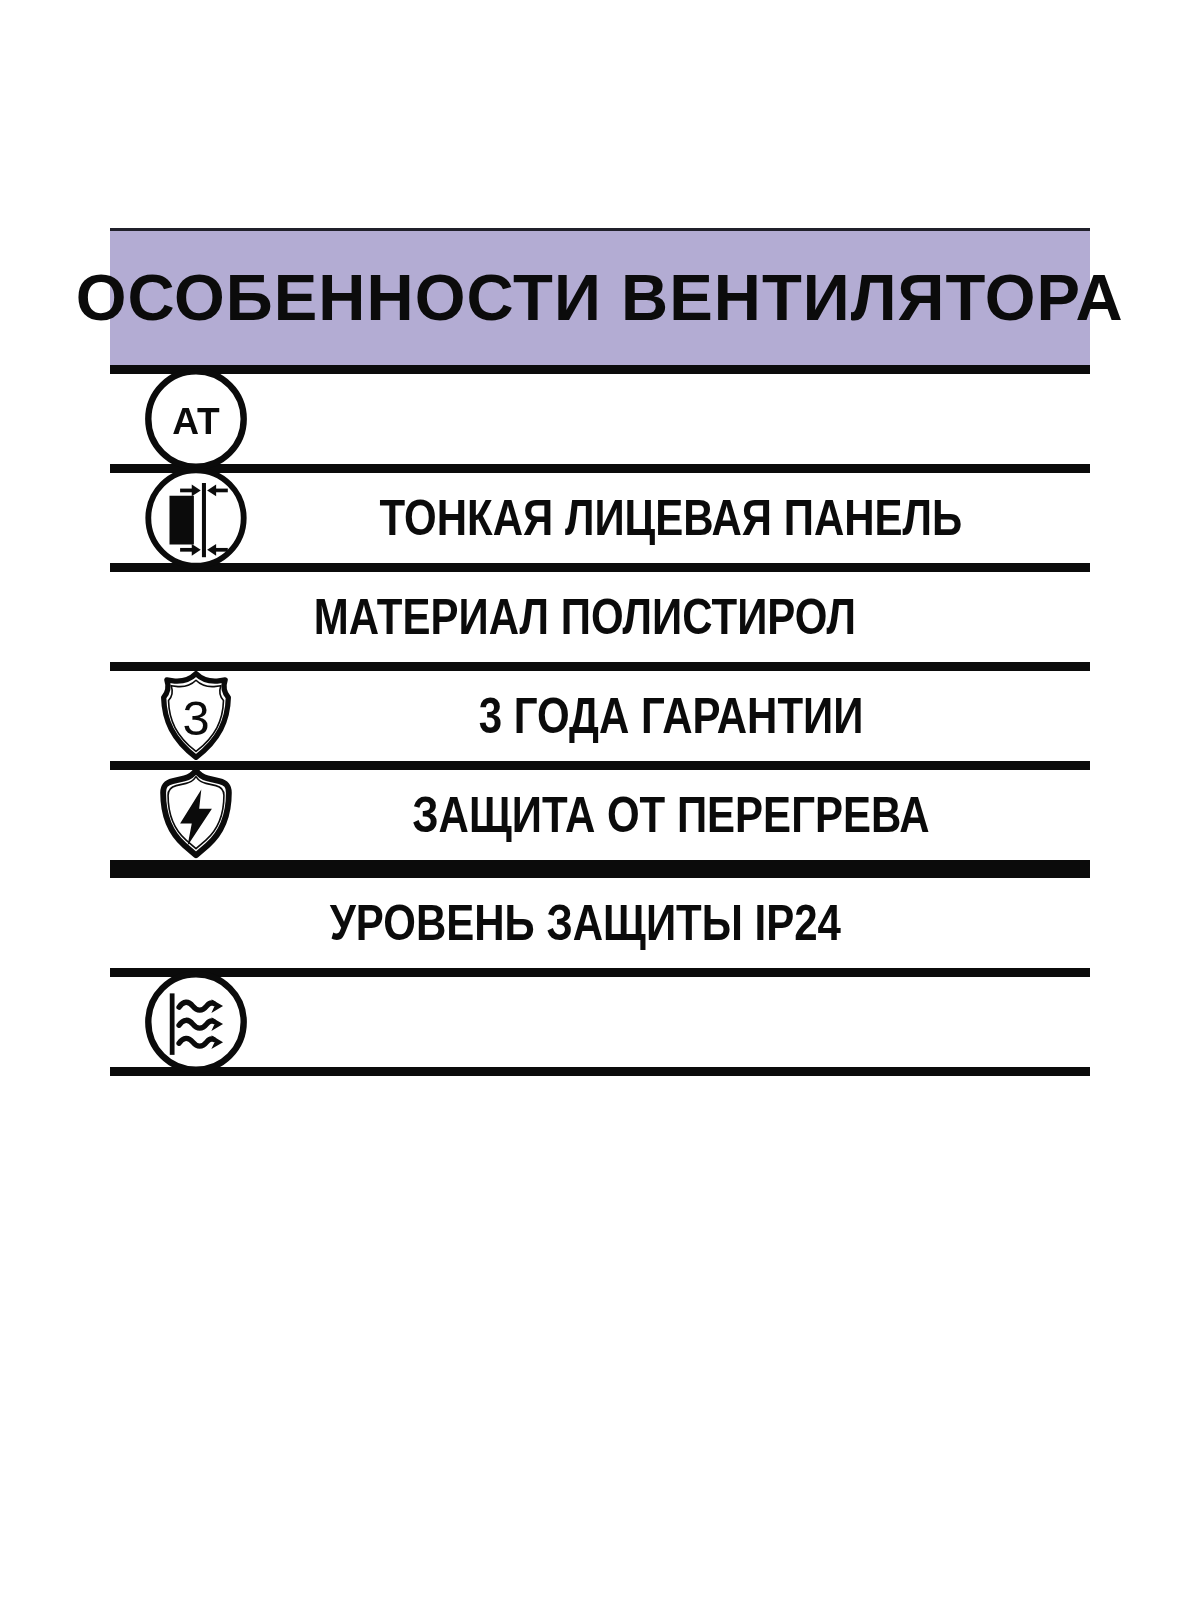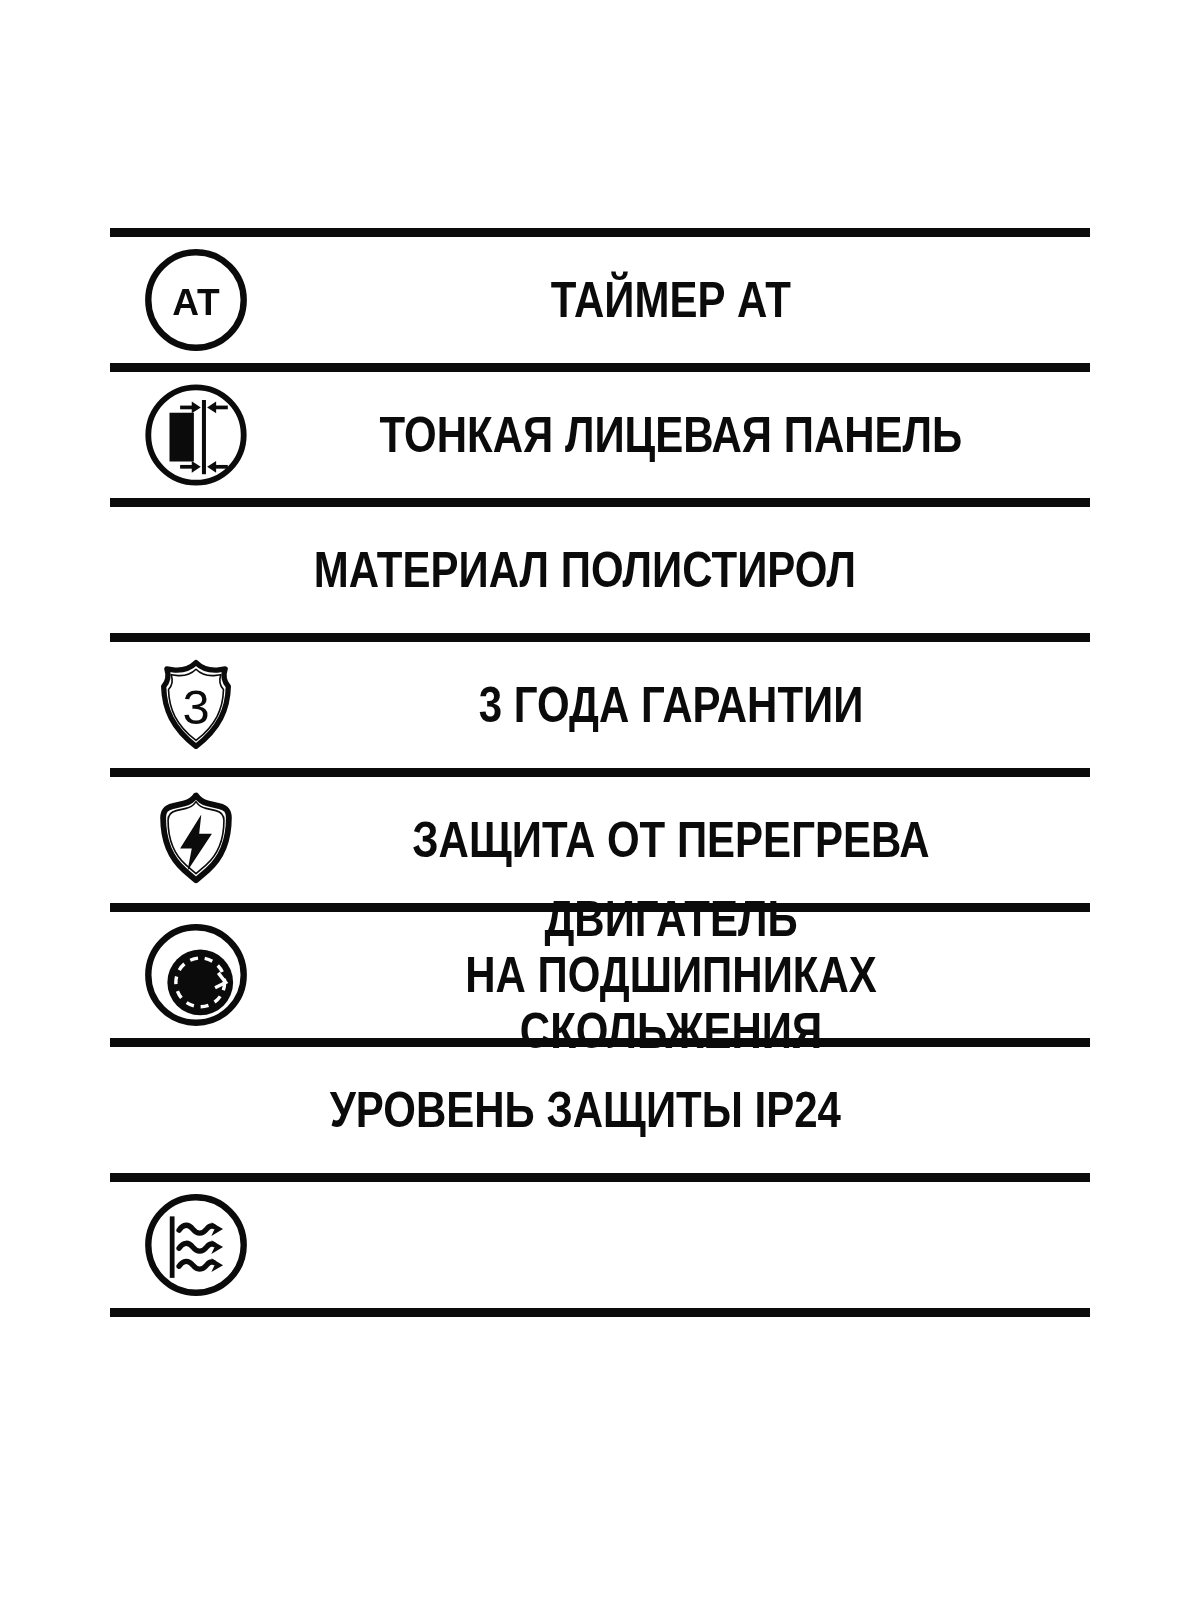--- a/index.html
+++ b/index.html
@@ -31,21 +31,21 @@
     display: inline-block;
     transform: scaleX(1.02);
   }
   .divider {
     height: 9px;
     background: #0b0b0b;
   }
   .feature-row {
     display: flex;
     align-items: center;
-    height: 126px;
+    height: 90px;
     background: #ffffff;
   }
   .feature-row.tall { height: 126px; }
   .icon-cell {
     width: 172px;
     flex: 0 0 172px;
     display: flex; align-items: center; justify-content: center;
   }
   .icon-cell svg { width: 106px; height: 106px; display: block; }
   .text-cell {
@@ -65,31 +65,31 @@
   }
   .stroke { fill: none; stroke: #0b0b0b; }
   .fillb  { fill: #0b0b0b; stroke: none; }
   svg text { fill: #0b0b0b; font-family: "Liberation Sans", sans-serif; }
 </style>
 </head>
 <body>
 
 <div class="panel">
 
+  <div class="header-band">
+    <span class="title">ОСОБЕННОСТИ ВЕНТИЛЯТОРА</span>
+  </div>
   <div class="divider"></div>
 
   <div class="feature-row">
     <div class="icon-cell">
       <svg viewBox="0 0 100 100">
         <circle class="stroke" cx="50" cy="50" r="45" stroke-width="6"></circle>
         <text x="50" y="51.5" text-anchor="middle" dominant-baseline="central" font-size="35" font-weight="bold">АТ</text>
       </svg>
-    </div>
-    <div class="text-cell">
-      <span class="row-label">ТАЙМЕР АТ</span>
     </div>
   </div>
   <div class="divider"></div>
 
   <div class="feature-row">
     <div class="icon-cell">
       <svg viewBox="0 0 100 100">
         <circle class="stroke" cx="50" cy="50" r="45" stroke-width="5.5"></circle>
         <rect class="fillb" x="25" y="29" width="23" height="46"></rect>
         <line x1="57.5" y1="17" x2="57.5" y2="87" stroke="#0b0b0b" stroke-width="3.8"></line>
@@ -137,34 +137,20 @@
         <path class="stroke" stroke-width="1.8" stroke-linejoin="round" transform="translate(7.5 7) scale(0.85)" d="M50 8 C47 12.5 43.5 14.5 39 15.5 L28 18 C21.5 19.5 19 22.5 19 29 C19 51 26.5 67.5 39 78.5 C42.5 81.5 46 84.5 50 88 C54 84.5 57.5 81.5 61 78.5 C73.5 67.5 81 51 81 29 C81 22.5 78.5 19.5 72 18 L61 15.5 C56.5 14.5 53 12.5 50 8 Z"></path>
         <polygon class="fillb" points="55,26 35,58 46,58 42,79 65,44 53,44"></polygon>
       </svg>
     </div>
     <div class="text-cell">
       <span class="row-label">ЗАЩИТА ОТ ПЕРЕГРЕВА</span>
     </div>
   </div>
   <div class="divider"></div>
 
-  <div class="feature-row tall">
-    <div class="icon-cell">
-      <svg viewBox="0 0 100 100">
-        <circle class="stroke" cx="50" cy="50" r="45" stroke-width="6"></circle>
-        <circle class="fillb" cx="54" cy="57" r="31"></circle>
-        <circle cx="54" cy="57" r="23" fill="none" stroke="#ffffff" stroke-width="3.2" stroke-dasharray="7.5 6.5"></circle>
-        <path d="M71 48 L78 57 L68 62" fill="none" stroke="#ffffff" stroke-width="3.2" stroke-linejoin="miter"></path>
-      </svg>
-    </div>
-    <div class="text-cell">
-      <span class="row-label">ДВИГАТЕЛЬ
-НА ПОДШИПНИКАХ СКОЛЬЖЕНИЯ</span>
-    </div>
-  </div>
   <div class="divider"></div>
 
   <div class="feature-row">
     <div class="text-cell">
       <span class="row-label">УРОВЕНЬ ЗАЩИТЫ IP24</span>
     </div>
   </div>
   <div class="divider"></div>
 
   <div class="feature-row">

